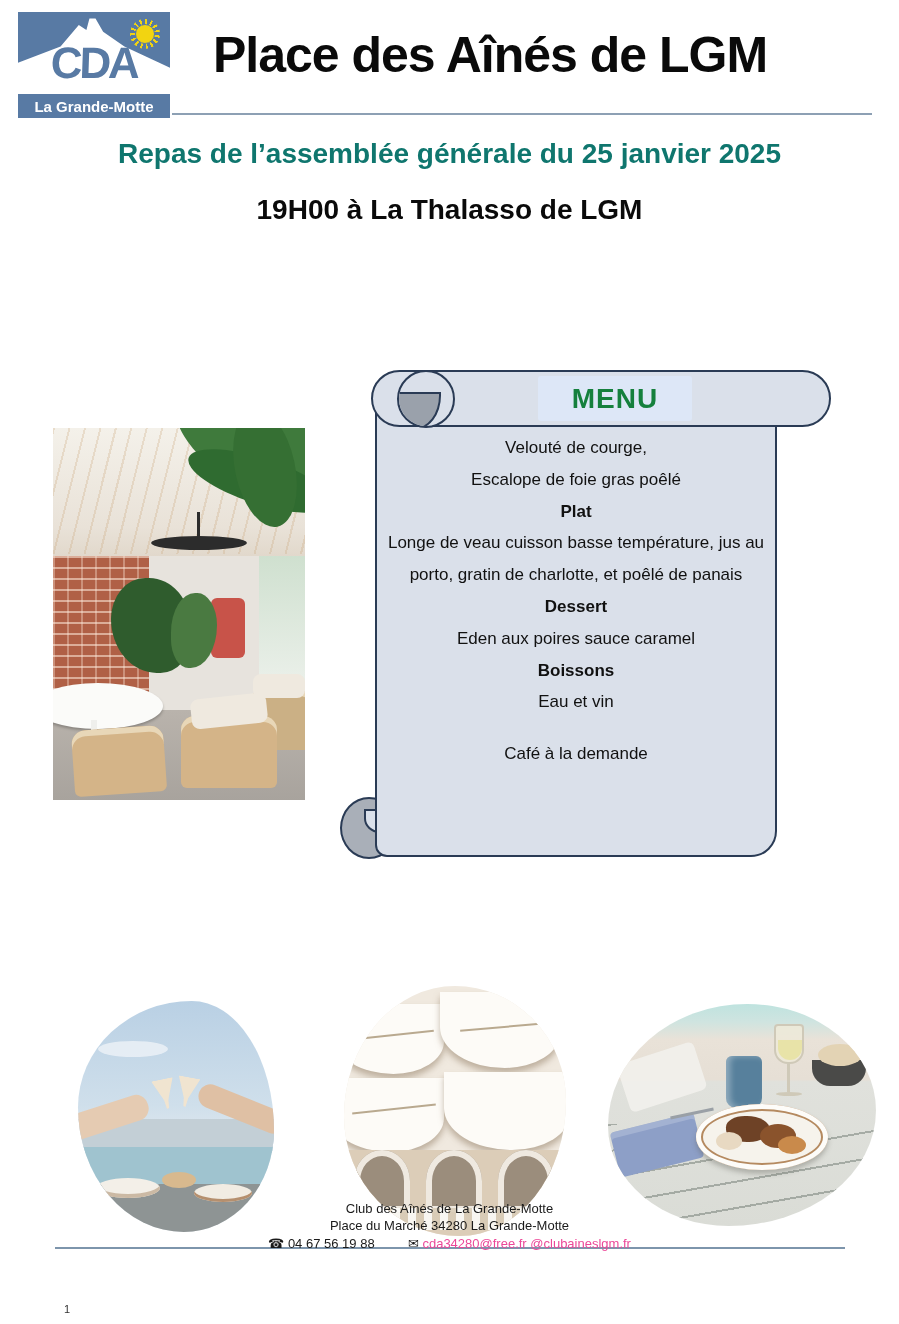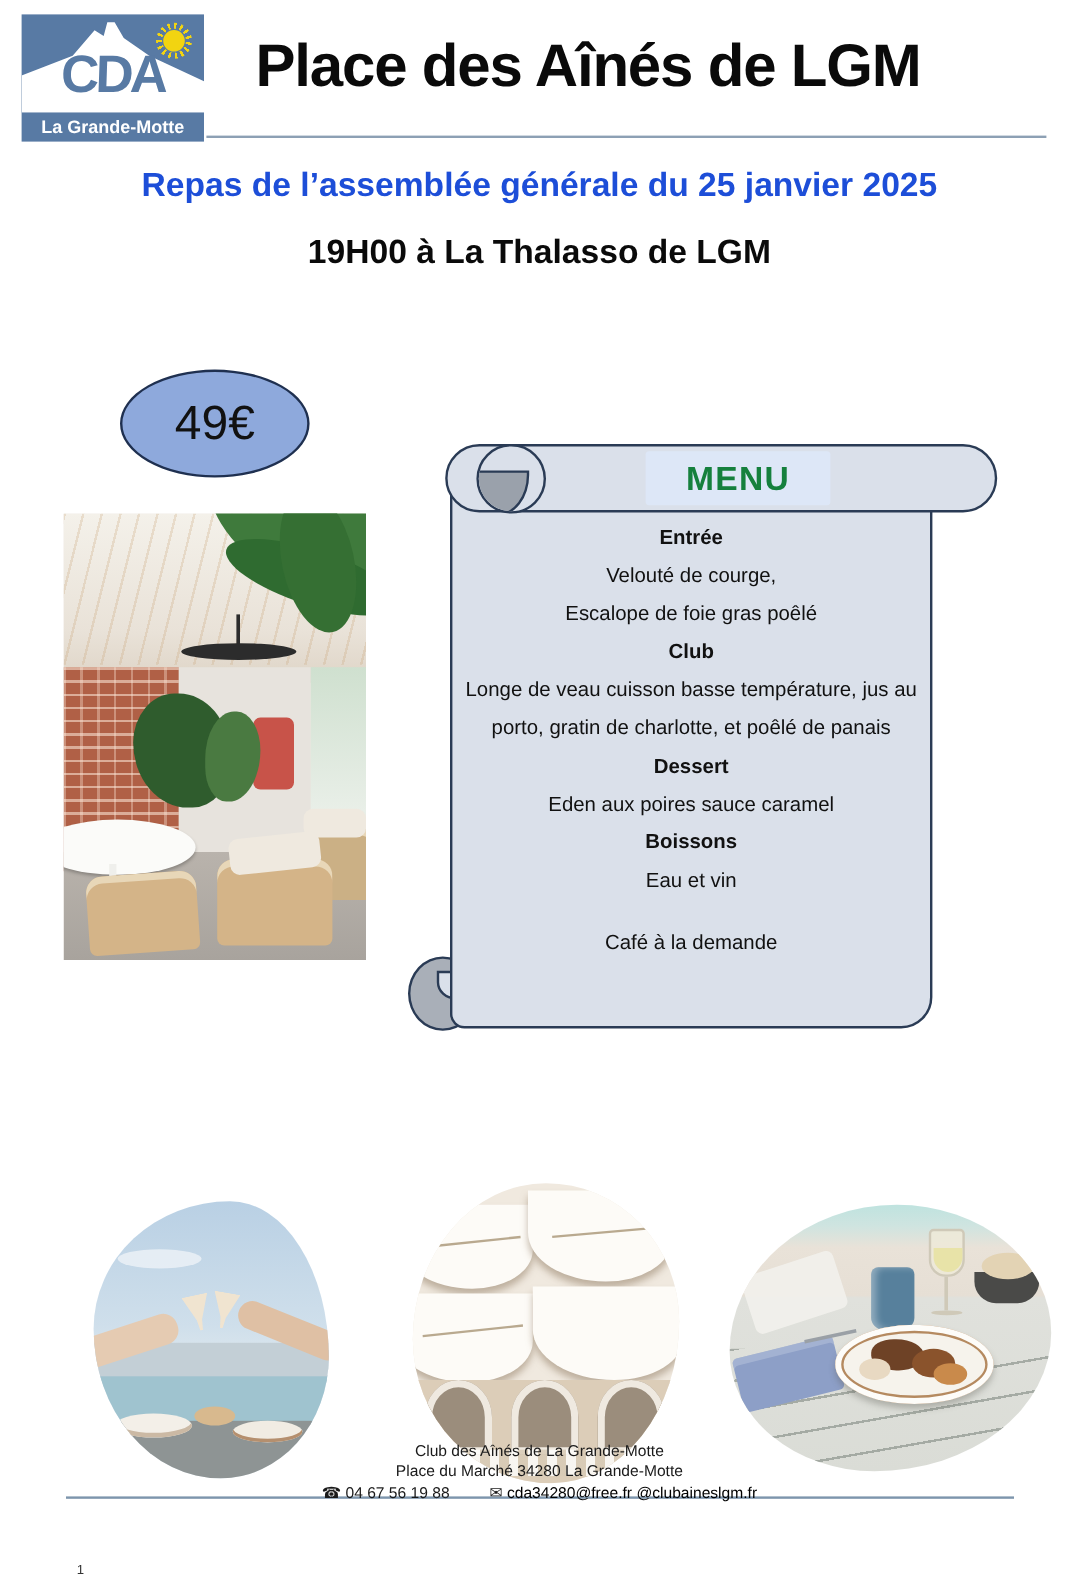--- a/index.html
+++ b/index.html
@@ -14,21 +14,21 @@
   .sun { position:absolute; right:10px; top:7px; width:30px; height:30px; border-radius:50%;
     background:repeating-conic-gradient(#f2d411 0deg 9deg, rgba(0,0,0,0) 9deg 24deg); }
   .sun::after { content:""; position:absolute; inset:5px; border-radius:50%; background:#f2d411; border:1px solid #587aa4; }
   .logo-acronym { position:absolute; left:0; right:0; top:26px; text-align:center; font-size:44px; font-weight:900;
     color:#587aa4; letter-spacing:-3px; transform:skewX(-2deg); }
   .logo-city { position:absolute; left:0; right:0; bottom:3px; text-align:center; color:#ffffff; font-weight:bold; font-size:15px; }
   .header-rule { position:absolute; left:172px; top:113px; width:700px; height:2px; background:#8da0b4; }
   .page-title { position:absolute; left:185px; top:26px; width:610px; text-align:center;
     font-size:50px; font-weight:800; color:#0a0a0a; letter-spacing:-1px; }
 
-  .subtitle1 { position:absolute; left:0; top:138px; width:100%; text-align:center; font-size:28px; font-weight:800; color:#1d4ed8; }
+  .subtitle1 { position:absolute; left:0; top:138px; width:100%; text-align:center; font-size:28px; font-weight:800; color:#0f766e; }
   .subtitle2 { position:absolute; left:0; top:194px; width:100%; text-align:center; font-size:28px; font-weight:800; color:#0a0a0a; }
 
   
   .price-ellipse { position:absolute; left:100px; top:308px; width:158px; height:90px; background:#8ea9dc;
     border:2px solid #1f3050; border-radius:50%; display:flex; align-items:center; justify-content:center; }
   .price-ellipse span { font-size:40px; color:#111; }
 
   
   .photo-restaurant { position:absolute; left:53px; top:428px; width:252px; height:372px; overflow:hidden; background:#efece6; }
   .pr-ceiling { position:absolute; left:0; top:0; width:100%; height:38%;
@@ -144,21 +144,21 @@
   .b3-food2 { position:absolute; left:152px; top:120px; width:36px; height:24px; background:#8a532c; border-radius:50%; }
   .b3-food3 { position:absolute; left:108px; top:128px; width:26px; height:18px; background:#e8d9c2; border-radius:50%; }
   .b3-food4 { position:absolute; left:170px; top:132px; width:28px; height:18px; background:#c98a4b; border-radius:50%; }
 
   
   .footer-rule { position:absolute; left:55px; top:1247px; width:790px; height:2px; background:#7d95ac; }
   .footer { position:absolute; left:0; top:1200px; width:100%; text-align:center; font-size:13px; line-height:17px; color:#1a1a1a; }
   .contact-line { margin-top:1px; }
   .contact-line .sep { display:inline-block; width:26px; }
   .icon-glyph { font-size:13px; color:#1a1a1a; }
-  .link { color:#000000; text-decoration:none; cursor:pointer; }
+  .link { color:#ec4899; text-decoration:none; cursor:pointer; }
   .page-number { position:absolute; left:64px; top:1303px; font-size:11px; color:#333; }
 </style>
 </head>
 <body>
 
 <div class="page">
 
   <div class="logo">
     <div class="logo-upper">
       <div class="mountain"></div>
@@ -166,23 +166,20 @@
       <div class="logo-acronym">CDA</div>
     </div>
     <div class="logo-city">La Grande-Motte</div>
   </div>
   <h1 class="page-title">Place des Aînés de LGM</h1>
   <div class="header-rule"></div>
 
   <div class="subtitle1">Repas de l’assemblée générale du 25 janvier 2025</div>
   <div class="subtitle2">19H00 à La Thalasso de LGM</div>
 
-  <div class="price-ellipse">
-    <span>49€</span>
-  </div>
 
   <div class="photo-restaurant">
     <div class="pr-ceiling"></div>
     <div class="pr-strings"></div>
     <div class="pr-brick"></div>
     <div class="pr-backwall"></div>
     <div class="pr-door"></div>
     <div class="pr-art"></div>
     <div class="pr-fan-stem"></div>
     <div class="pr-fan-blades"></div>
@@ -202,24 +199,23 @@
   </div>
 
   <div class="scroll-curl-bottom"></div>
   <div class="scroll-body"></div>
   <div class="scroll-roll"></div>
   <div class="scroll-curl-top"></div>
   <div class="menu-label">
     <span>MENU</span>
   </div>
   <div class="menu-lines">
-    <div class="bold">Entrée</div>
     <div>Velouté de courge,</div>
     <div>Escalope de foie gras poêlé</div>
-    <div class="bold">Club</div>
+    <div class="bold">Plat</div>
     <div>Longe de veau cuisson basse température, jus au</div>
     <div>porto, gratin de charlotte, et poêlé de panais</div>
     <div class="bold">Dessert</div>
     <div>Eden aux poires sauce caramel</div>
     <div class="bold">Boissons</div>
     <div>Eau et vin</div>
     <div class="gap">Café à la demande</div>
   </div>
 
 

